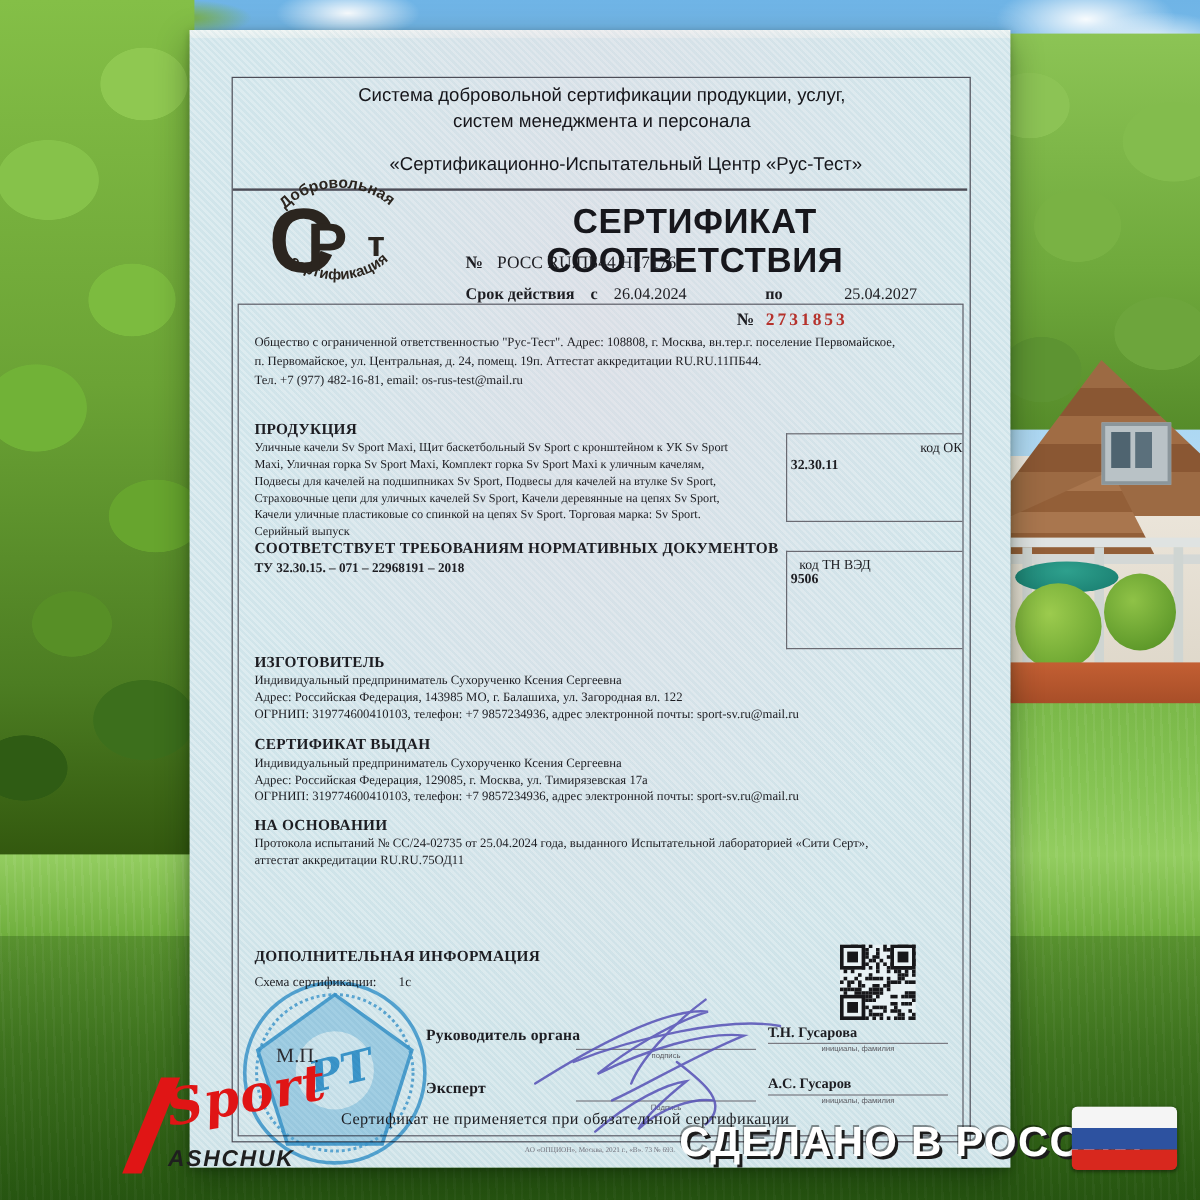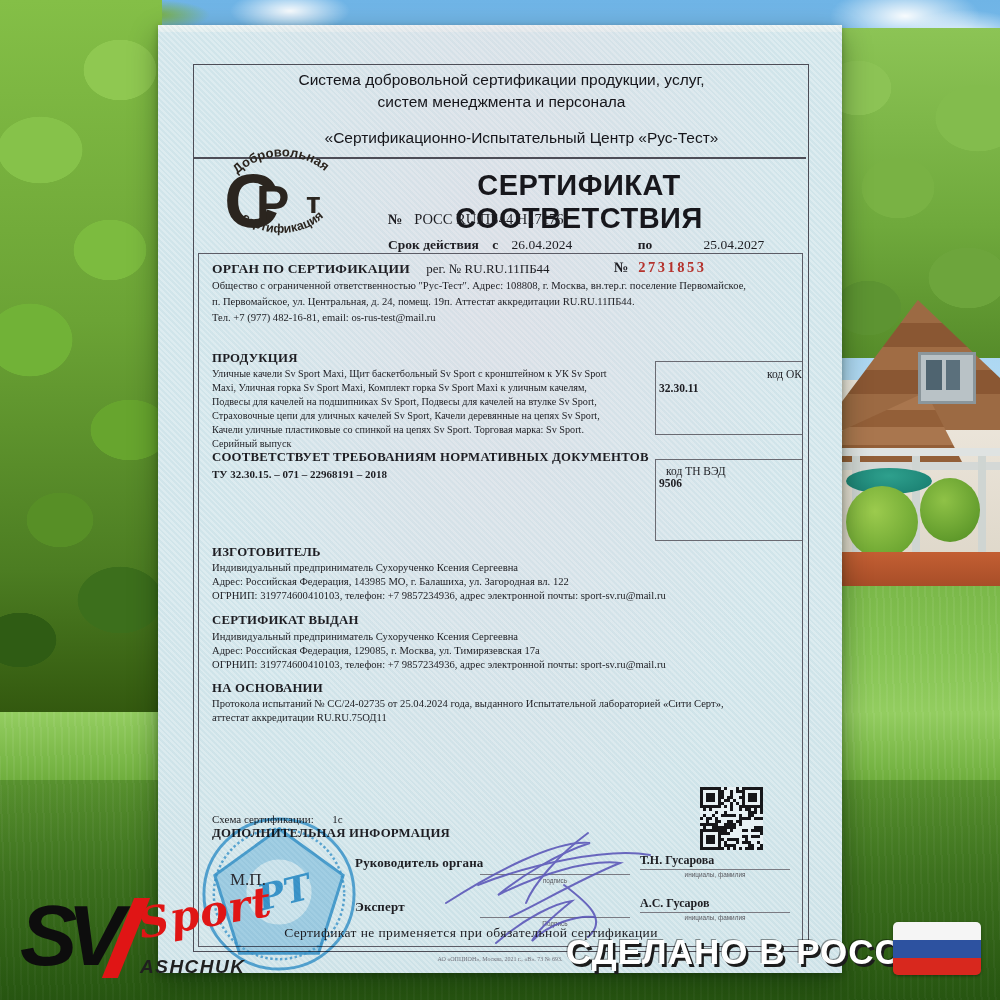--- a/index.html
+++ b/index.html
@@ -152,24 +152,20 @@
       <span style="font-weight:bold;margin-left:10px;">с</span>
       <span style="margin-left:10px;">26.04.2024</span>
       <span style="font-weight:bold;margin-left:62px;">по</span>
       <span style="margin-left:48px;">25.04.2027</span>
     </div>
     <div class="abs serif" style="left:456px;top:234px;font-size:14.5px;">
       <span style="font-weight:bold;">№</span>
       <span class="redno" style="margin-left:6px;">2731853</span>
     </div>
 
-    <div class="abs" style="left:54px;top:234px;">
-      <span class="serif sec-h" style="font-size:13.5px;">ОРГАН ПО СЕРТИФИКАЦИИ</span>
-      <span class="serif" style="font-size:13px;margin-left:12px;">рег. № RU.RU.11ПБ44</span>
-    </div>
     <div class="abs serif body-line" style="left:54px;top:255px;">Общество с ограниченной ответственностью "Рус-Тест". Адрес: 108808, г. Москва, вн.тер.г. поселение Первомайское,</div>
     <div class="abs serif body-line" style="left:54px;top:271px;">п. Первомайское, ул. Центральная, д. 24, помещ. 19п. Аттестат аккредитации RU.RU.11ПБ44.</div>
     <div class="abs serif body-line" style="left:54px;top:287px;">Тел. +7 (977) 482-16-81, email: os-rus-test@mail.ru</div>
 
     <div class="abs serif sec-h" style="left:54px;top:326px;">ПРОДУКЦИЯ</div>
     <div class="abs serif prod-line" style="left:54px;top:343px;">Уличные качели Sv Sport Maxi, Щит баскетбольный Sv Sport с кронштейном к УК Sv Sport</div>
     <div class="abs serif prod-line" style="left:54px;top:357px;">Maxi, Уличная горка Sv Sport Maxi, Комплект горка Sv Sport Maxi к уличным качелям,</div>
     <div class="abs serif prod-line" style="left:54px;top:371px;">Подвесы для качелей на подшипниках Sv Sport, Подвесы для качелей на втулке Sv Sport,</div>
     <div class="abs serif prod-line" style="left:54px;top:399px;">Качели уличные пластиковые со спинкой на цепях Sv Sport. Торговая марка: Sv Sport.</div>
     <div class="abs serif prod-line" style="left:54px;top:385px;">Страховочные цепи для уличных качелей Sv Sport, Качели деревянные на цепях Sv Sport,</div>
@@ -193,21 +189,21 @@
 
     <div class="abs serif sec-h" style="left:54px;top:588px;">СЕРТИФИКАТ ВЫДАН</div>
     <div class="abs serif body-line" style="left:54px;top:606px;">Индивидуальный предприниматель Сухорученко Ксения Сергеевна</div>
     <div class="abs serif body-line" style="left:54px;top:620px;">Адрес: Российская Федерация, 129085, г. Москва, ул. Тимирязевская 17а</div>
     <div class="abs serif body-line" style="left:54px;top:634px;">ОГРНИП: 319774600410103, телефон: +7 9857234936, адрес электронной почты: sport-sv.ru@mail.ru</div>
 
     <div class="abs serif sec-h" style="left:54px;top:656px;">НА ОСНОВАНИИ</div>
     <div class="abs serif body-line" style="left:54px;top:673px;">Протокола испытаний № СС/24-02735 от 25.04.2024 года, выданного Испытательной лабораторией «Сити Серт»,</div>
     <div class="abs serif body-line" style="left:54px;top:687px;">аттестат аккредитации  RU.RU.75ОД11</div>
 
-    <div class="abs serif sec-h" style="left:54px;top:765px;margin-top:36px;">ДОПОЛНИТЕЛЬНАЯ ИНФОРМАЦИЯ</div>
+    <div class="abs serif sec-h" style="left:54px;top:765px;">ДОПОЛНИТЕЛЬНАЯ ИНФОРМАЦИЯ</div>
     <div class="abs" style="left:54px;top:784px;">
       <span class="serif" style="font-size:11px;">Схема сертификации:</span>
       <span class="serif" style="font-size:11px;margin-left:14px;">1с</span>
     </div>
 
     <svg id="qr" class="abs" style="left:542px;top:762px;" width="64" height="64" viewBox="0 0 64 64">
         <rect x="0" y="0" width="63" height="63" fill="#e8f1f4"></rect>
         <rect x="9" y="0" width="3" height="3" fill="#17171a"></rect>
         <rect x="12" y="0" width="3" height="3" fill="#17171a"></rect>
         <rect x="18" y="0" width="3" height="3" fill="#17171a"></rect>
@@ -457,21 +453,20 @@
         <path d="M150,8 C 120,30 95,60 88,78"></path>
         <path d="M58,118 C 88,92 118,78 134,76 C 114,92 98,108 94,116 C 112,98 140,90 156,92"></path>
         <path d="M126,60 C 150,78 170,95 150,112"></path>
       </g>
     </svg>
 
     <div class="abs serif" style="left:35px;top:900px;width:556px;text-align:center;font-size:13.5px;letter-spacing:.4px;">Сертификат не применяется при обязательной сертификации</div>
     <div class="abs serif" style="left:35px;top:931px;width:614px;text-align:center;font-size:6px;color:#70707a;">АО «ОПЦИОН», Москва, 2021 г., «В». 73 № 693.</div>
   </div>
 
-  <div class="abs sv-text" style="left:20px;top:892px;">SV</div>
   <div class="abs sv-slash"></div>
   <div class="abs sport-script" style="left:138px;top:888px;">Sport</div>
   <div class="abs shchuk" style="left:140px;top:956px;">ASHCHUK</div>
 
   <div class="abs made-in" style="left:566px;top:932px;">СДЕЛАНО В РОССИИ</div>
   <div class="abs flag">
     <div class="w"></div>
     <div class="b"></div>
     <div class="r"></div>
   </div>

